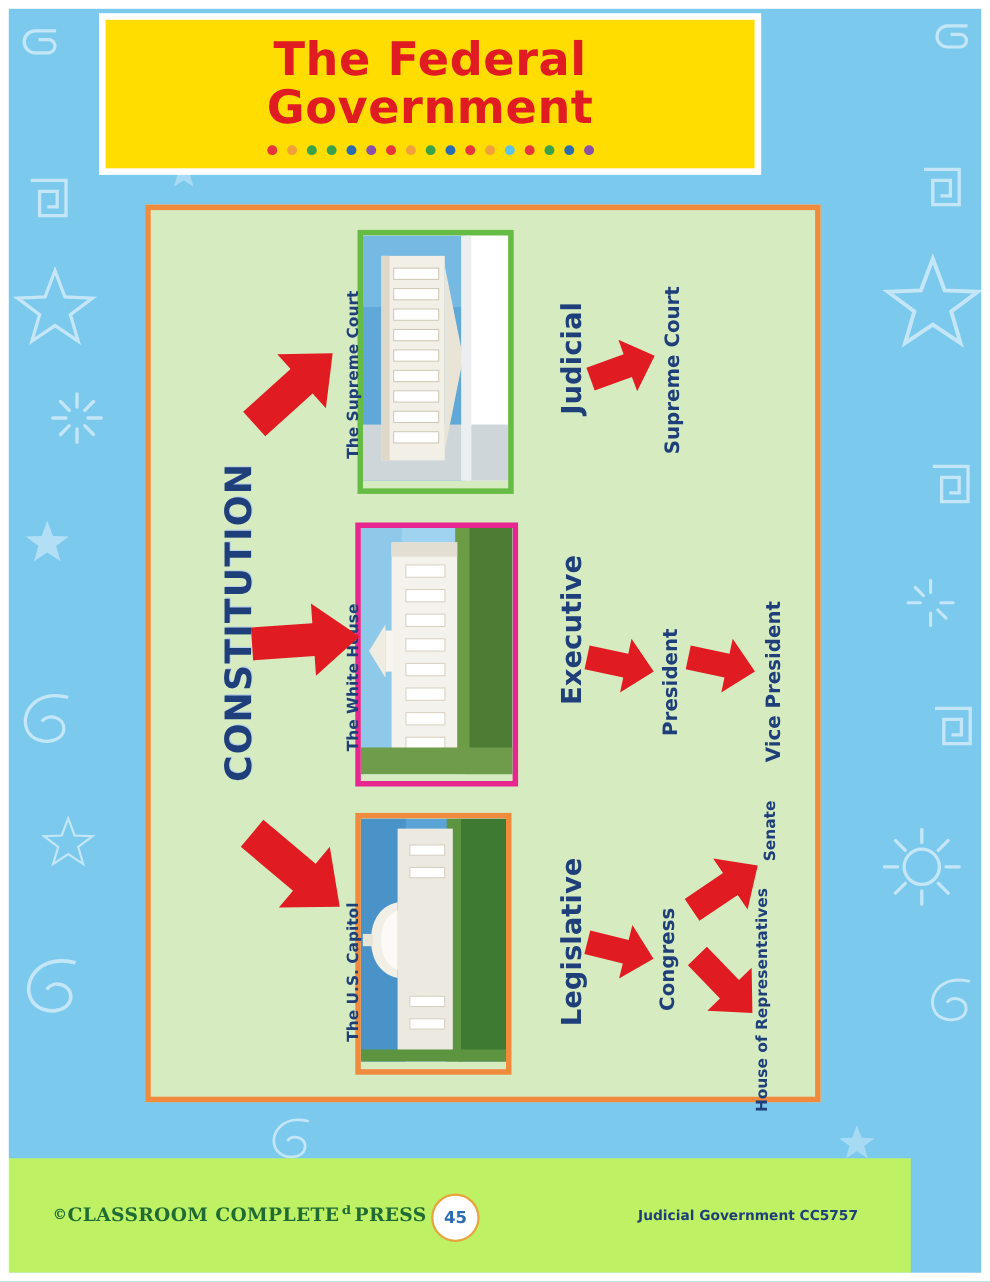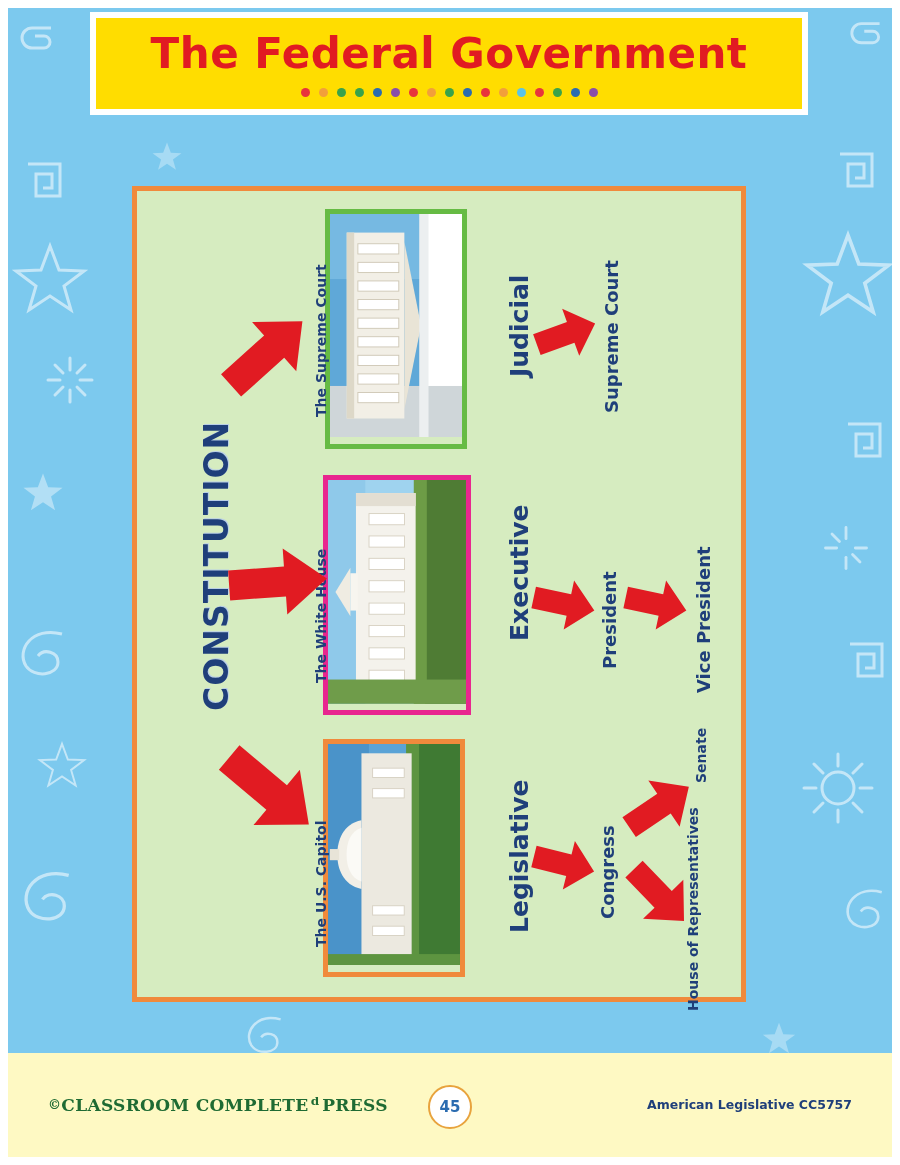--- a/index.html
+++ b/index.html
@@ -39,21 +39,21 @@
     pointer-events: none;
     z-index: 1;
   }
   .doodle svg { display: block; }
 
   
   .banner-wrap {
     position: absolute;
     left: 90px;
     top: 12px;
-    width: 718px;
+    width: 602px;
     background: #ffffff;
     padding: 6px;
     box-sizing: border-box;
     z-index: 10;
   }
   .banner {
     background: #ffdd00;
     padding: 14px 10px 10px 10px;
     text-align: center;
   }
@@ -134,23 +134,23 @@
   
   .arrow {
     position: absolute;
   }
 
   
   .footer {
     position: absolute;
     left: 0;
     bottom: 8px;
-    width: 900px;
+    width: 828px;
     height: 104px;
-    background: #fef9c3;
+    background: #bef264;
     z-index: 10;
   }
   .footer-inner {
     position: relative;
     width: 100%;
     height: 100%;
   }
   .logo {
     position: absolute;
     left: 48px;
@@ -523,18 +523,18 @@
 
     </div>
   </div>
 
   <div class="footer">
     <div class="footer-inner">
       <div class="logo">
         <span class="cmark">©</span><span>CLASSROOM COMPLETE</span><span class="swirl">ᵈ</span><span>PRESS</span>
       </div>
       <div class="page-num">45</div>
-      <div class="footer-right">American Legislative  CC5757</div>
+      <div class="footer-right">Judicial Government  CC5757</div>
     </div>
   </div>
 
   <div class="page-border"></div>
 </div>
 
 </body></html>

